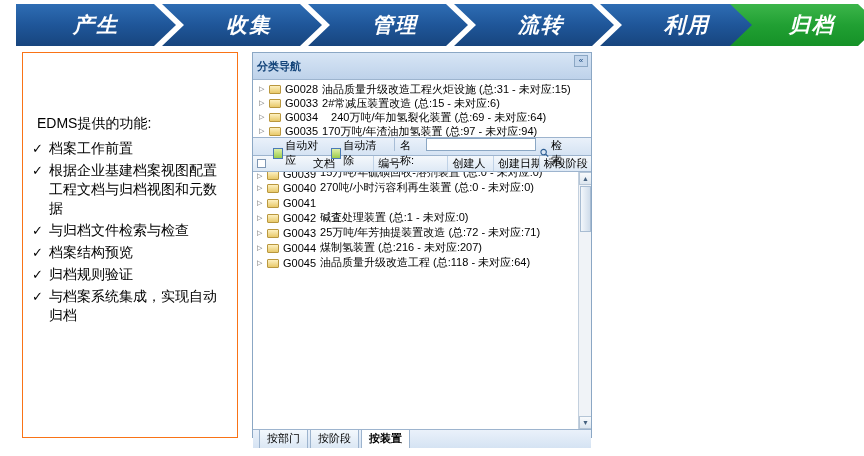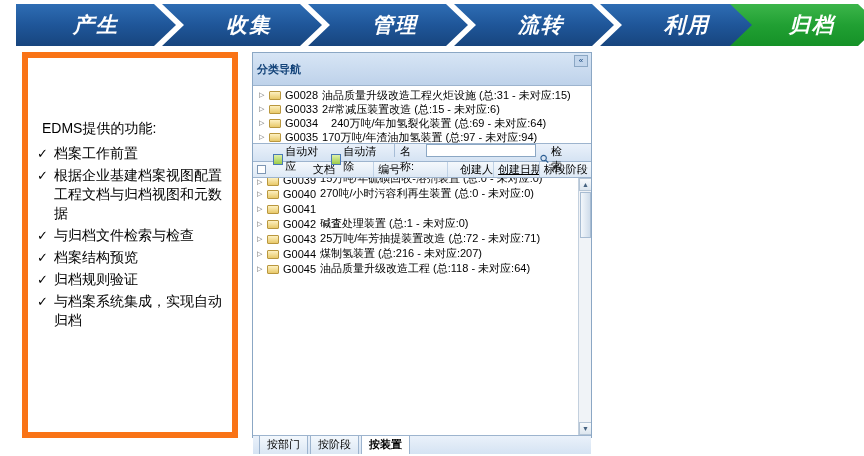--- a/index.html
+++ b/index.html
@@ -52,21 +52,21 @@
     background: linear-gradient(to bottom, #3cb54a 0%, #21a033 50%, #159127 100%);
   }
 
   
   .feature-box {
     position: absolute;
     left: 22px;
     top: 52px;
     width: 216px;
     height: 386px;
-    border: 6px solid #f97316;
+    border: 1px solid #f97316;
     box-sizing: border-box;
     background: #ffffff;
   }
   .feature-inner {
     position: absolute;
     left: 0;
     top: 62px;
     width: 100%;
     box-sizing: border-box;
     padding: 0 8px;
@@ -105,21 +105,21 @@
     border: 1px solid #8ba7c4;
     background: #eef3f9;
     box-sizing: border-box;
   }
   
   .app-window {
     width: 340px;
   }
 
   .app-header {
-    height: 33px;
+    height: 27px;
     background: linear-gradient(to bottom, #d7e5f5 0%, #bed2ea 100%);
     border-bottom: 1px solid #9db4ce;
     display: flex;
     align-items: center;
     padding: 0 4px;
     box-sizing: border-box;
     position: relative;
   }
   .app-header .title {
     font-size: 11px;
@@ -462,24 +462,24 @@
   </div>
 
   <div class="grid-header">
     <div class="gh-cell" style="width:128px;gap:43px;">
       <span class="gh-check"></span>
       <span>文档</span>
     </div>
     <div class="gh-cell" style="width:78px;">
         <span>编号</span>
       </div>
-    <div class="gh-cell" style="width:48px;justify-content:flex-end;">
+    <div class="gh-cell" style="width:48px;">
         <span>创建人</span>
       </div>
-    <div class="gh-cell" style="width:48px;text-decoration:underline;">
+    <div class="gh-cell" style="width:48px;">
         <span>创建日期</span>
       </div>
     <div class="gh-cell" style="width:54px;border-right:none;">
         <span>标段阶段</span>
       </div>
   </div>
 
   <div class="grid-body">
     <div class="grid-row clipped">
       <span class="tree-arrow">▷</span>

